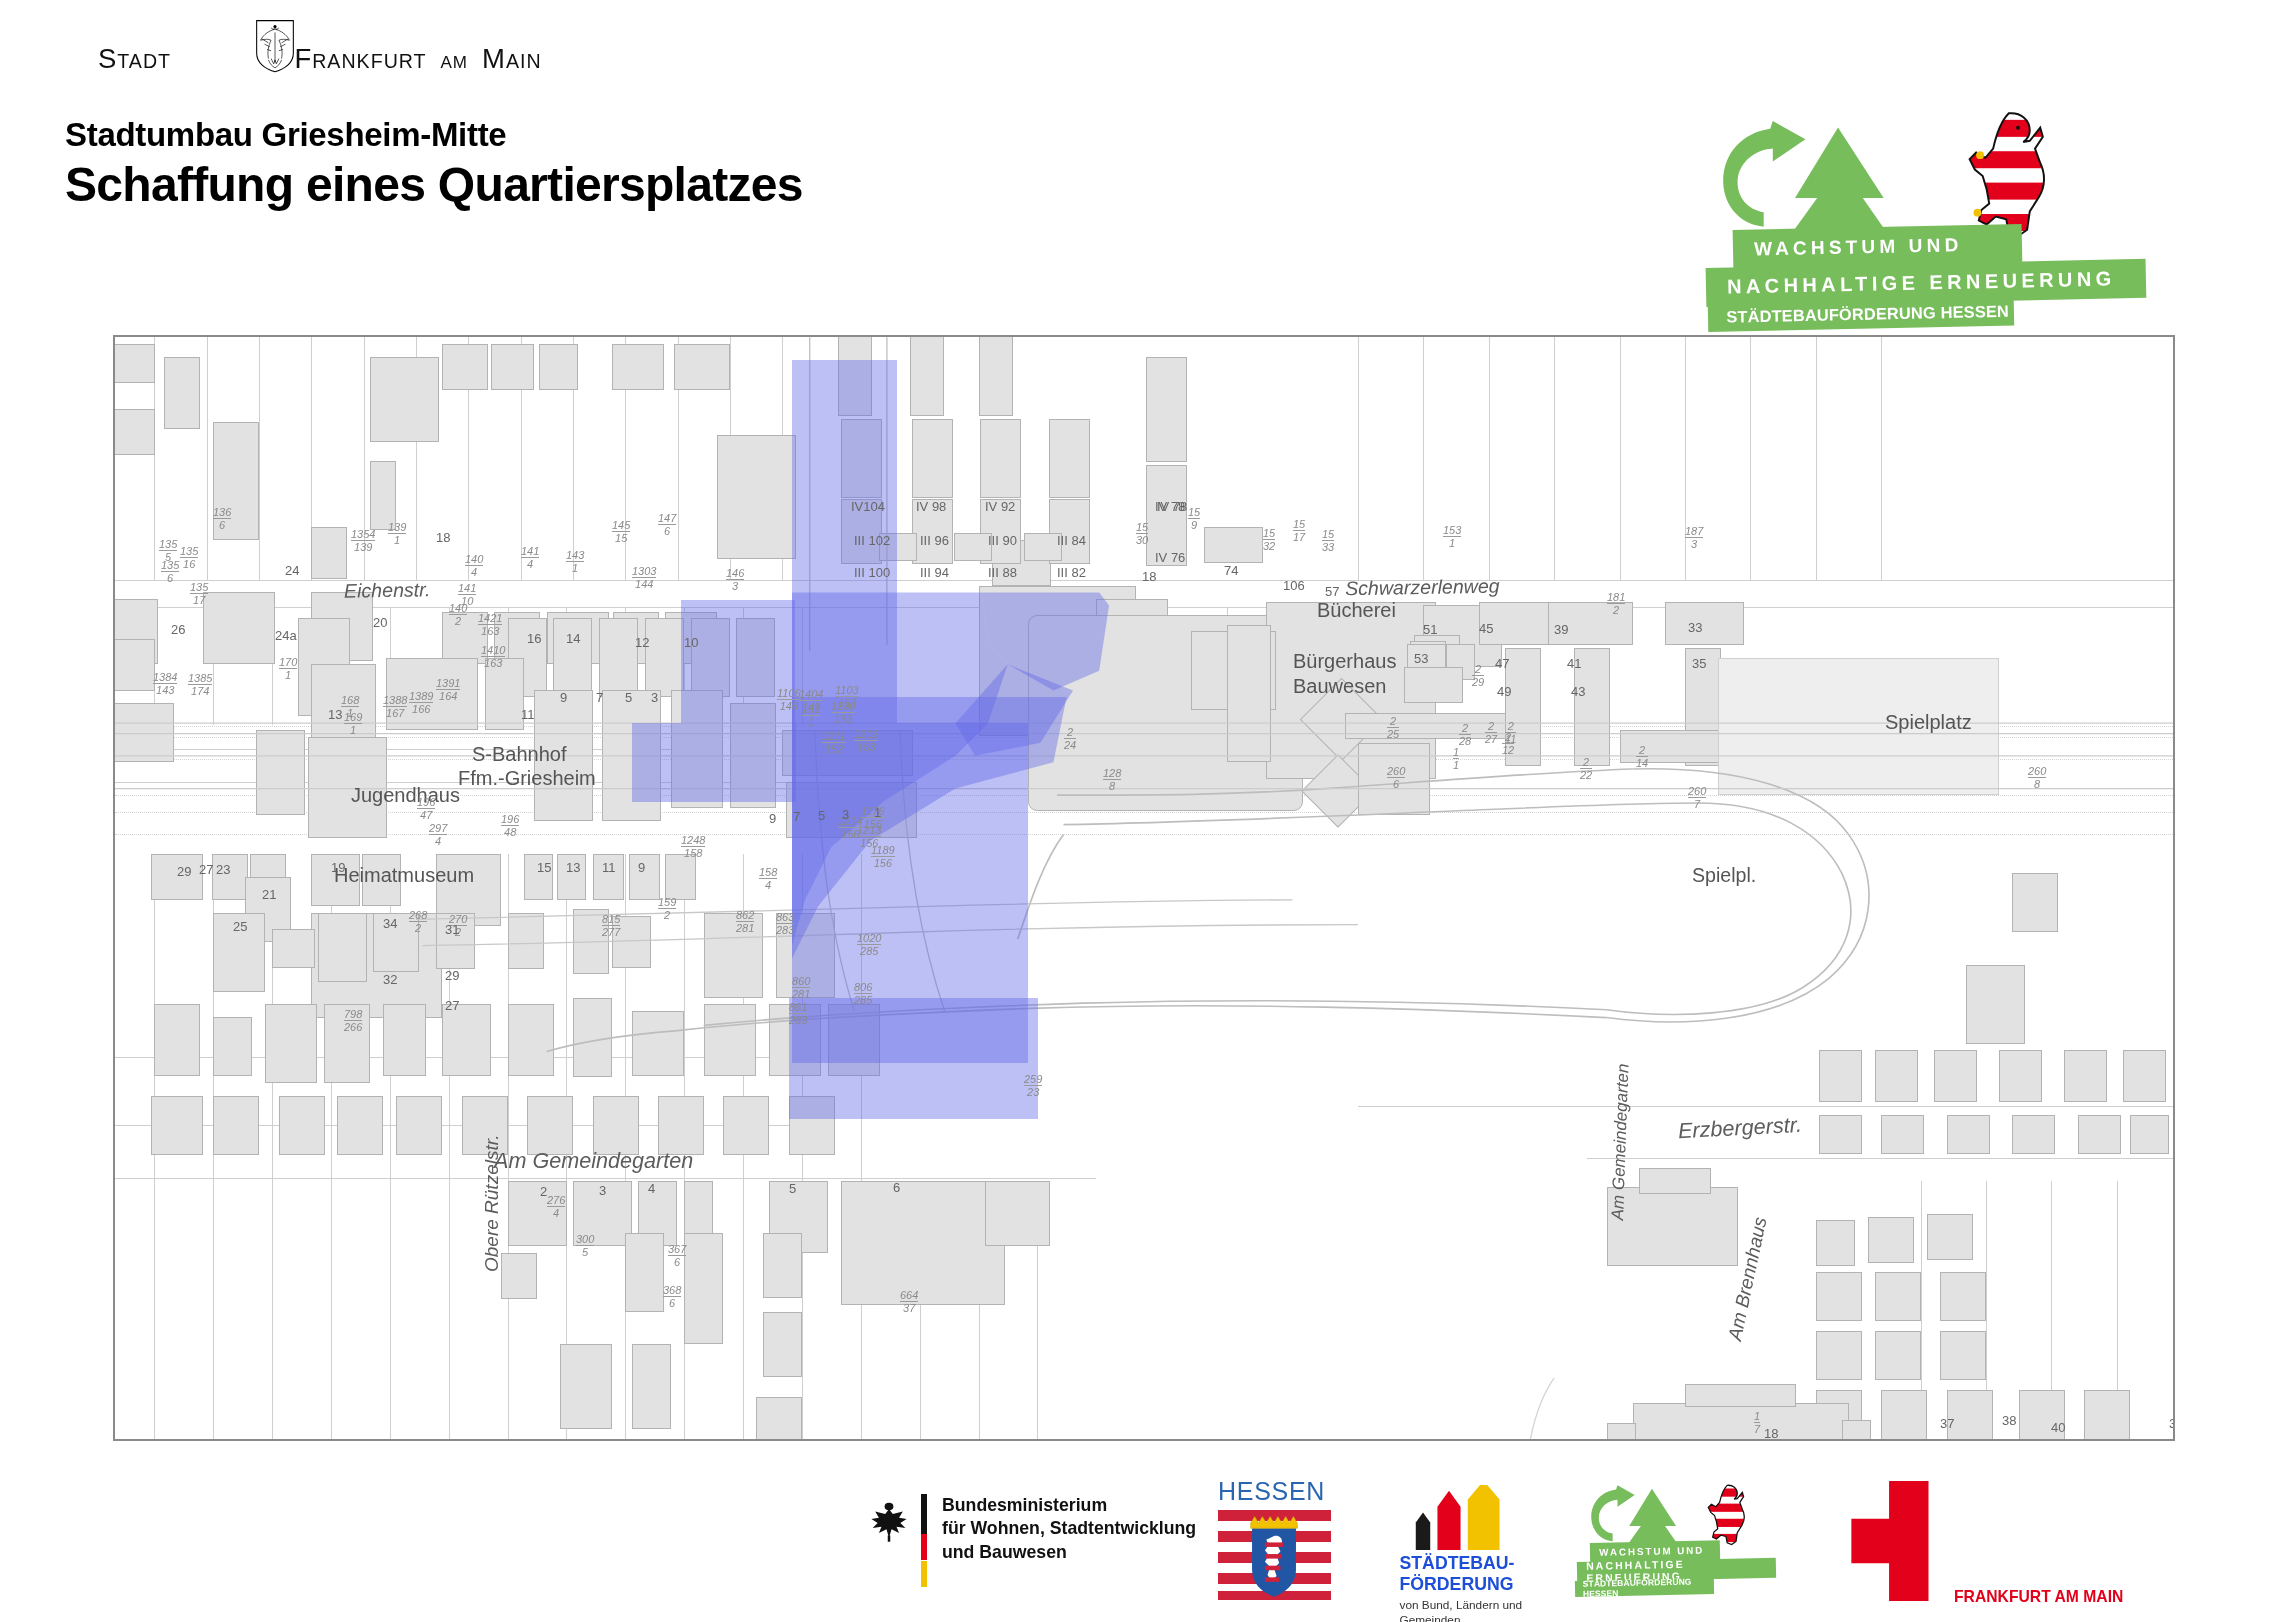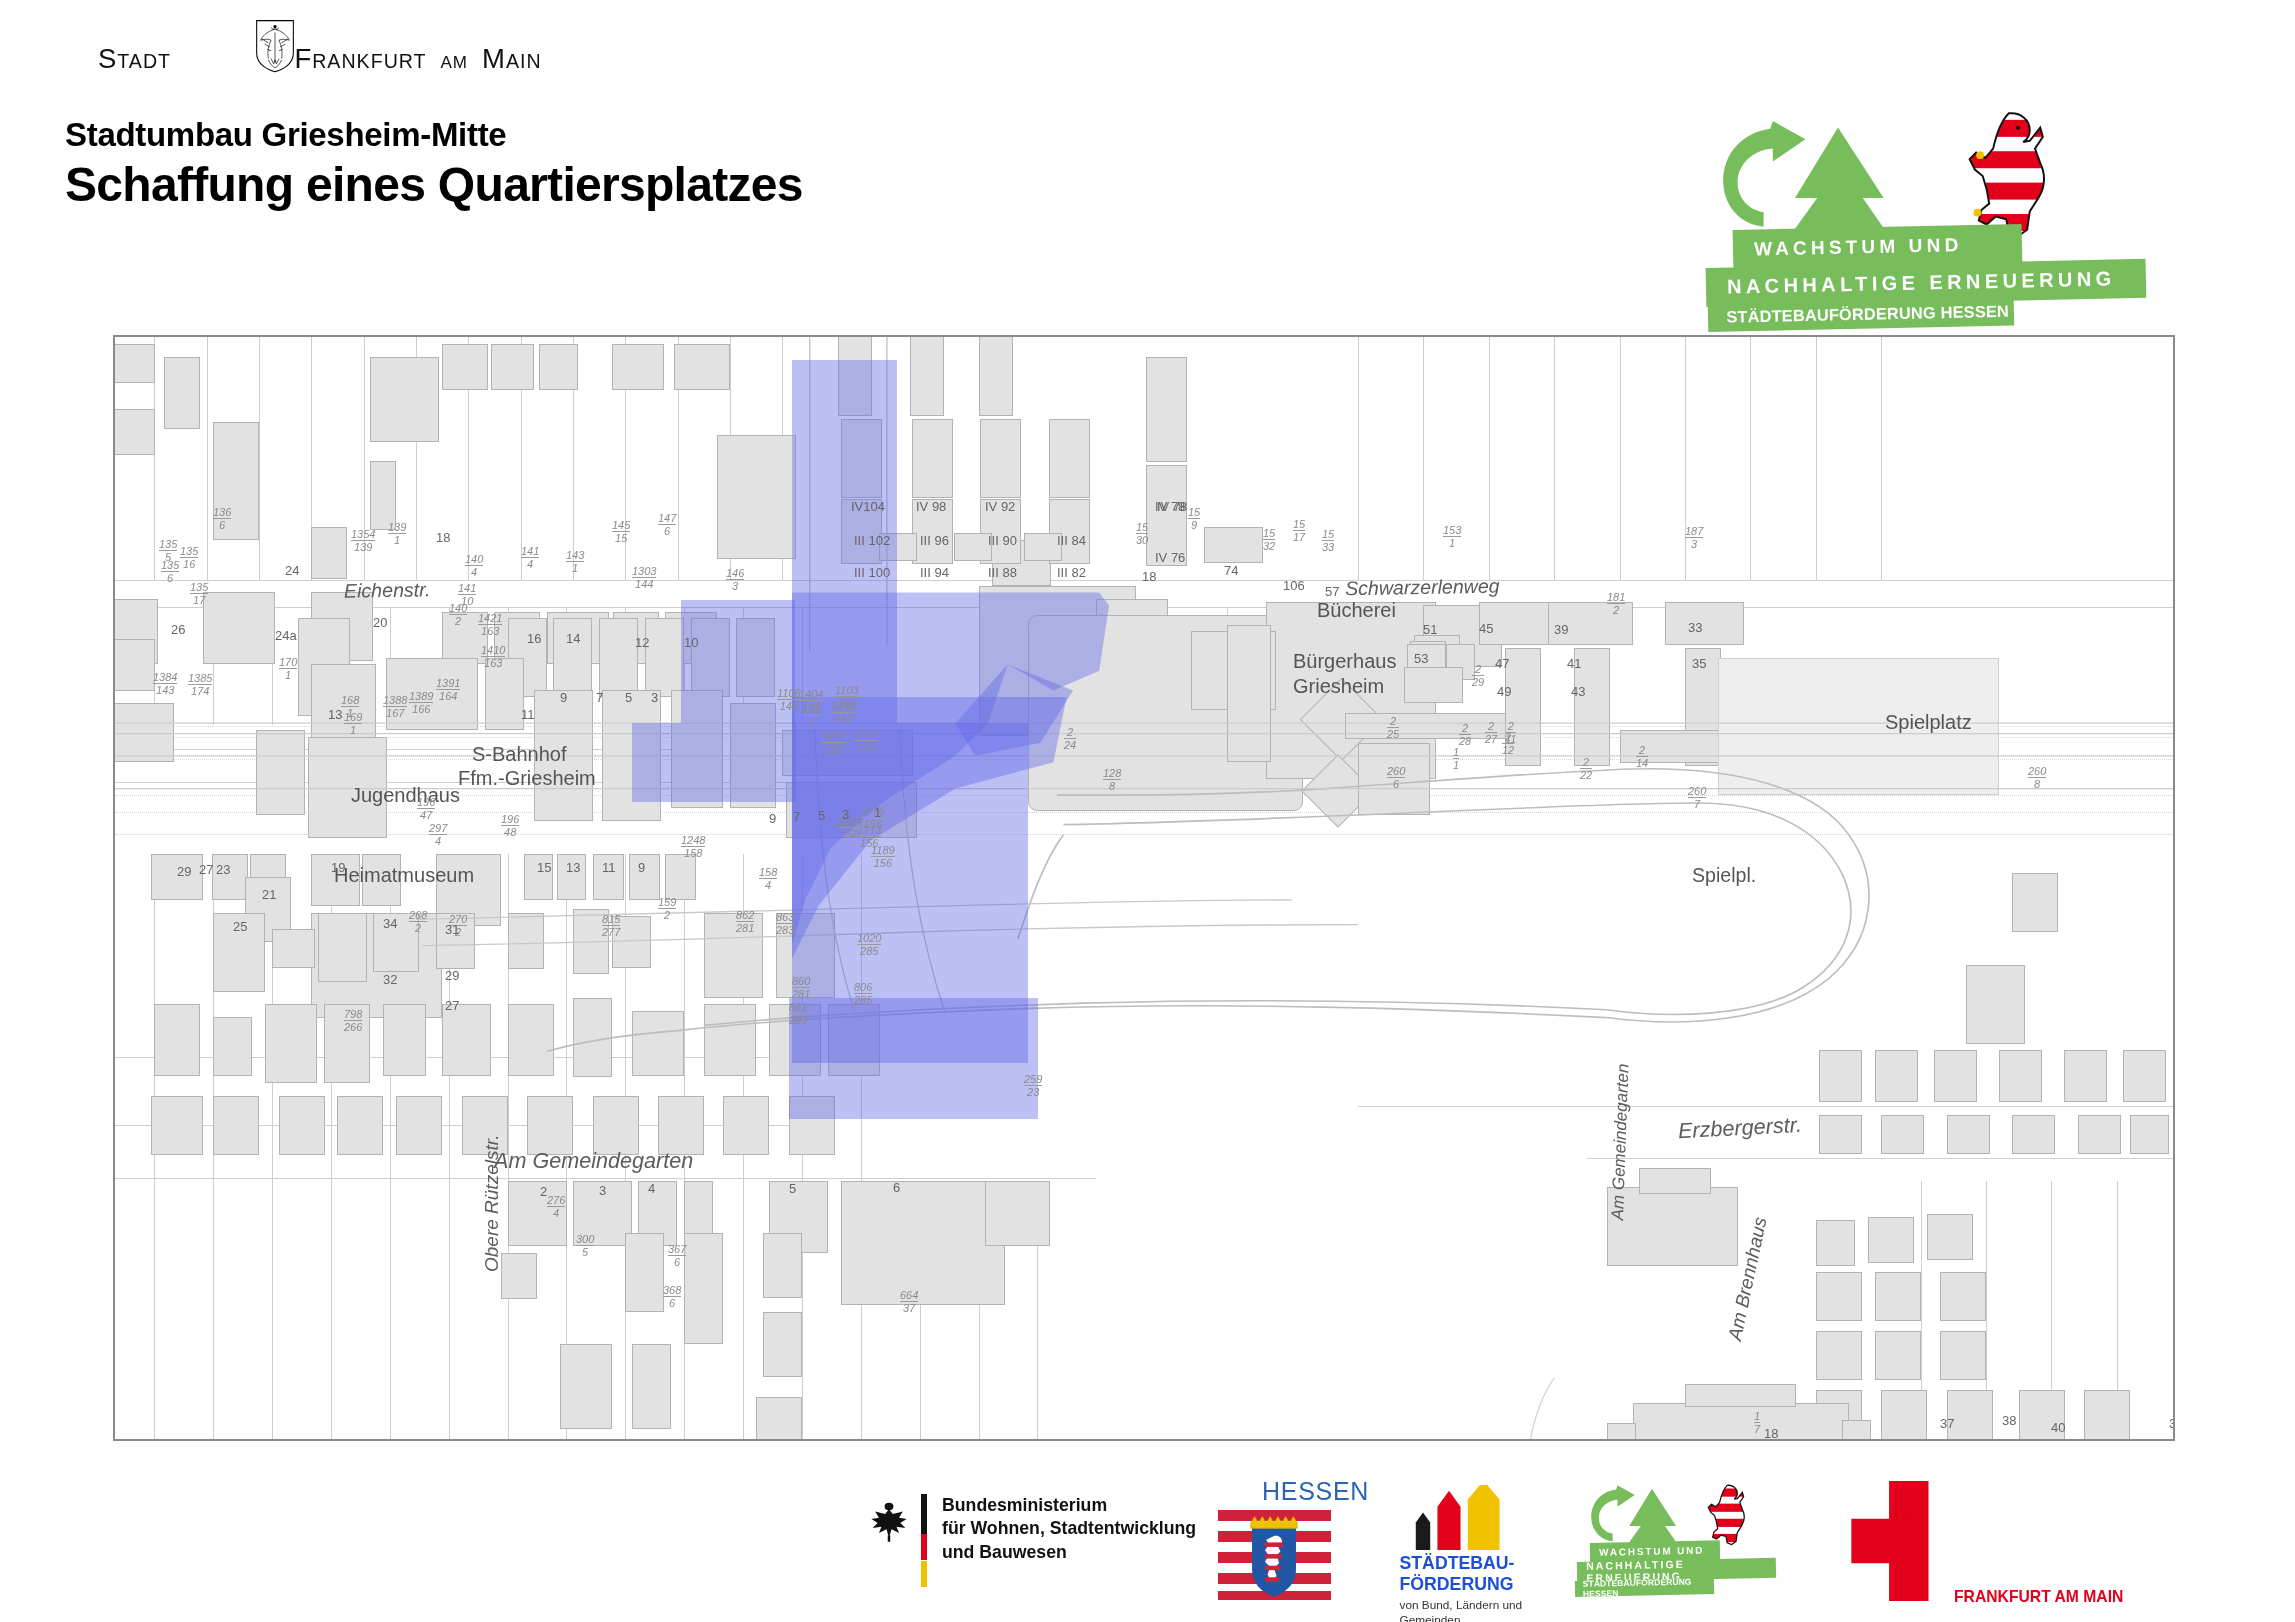--- a/index.html
+++ b/index.html
@@ -452,21 +452,21 @@
     <div class="streetlabel" style="left:229px;top:242px;font-size:19.6px;transform:rotate(-1deg);">Eichenstr.</div>
     <div class="streetlabel" style="left:1230px;top:239px;font-size:19.6px;transform:rotate(-1deg);">Schwarzerlenweg</div>
     <div class="streetlabel" style="left:379px;top:811px;font-size:21.6px;">Am Gemeindegarten</div>
     <div class="streetlabel" style="left:366px;top:935px;font-size:19px;transform:rotate(-90deg);transform-origin:left top;">Obere Rützelstr.</div>
     <div class="streetlabel" style="left:1563px;top:778px;font-size:21.6px;transform:rotate(-3deg);">Erzbergerstr.</div>
     <div class="streetlabel" style="left:1609px;top:1001px;font-size:19px;transform:rotate(-78deg);transform-origin:left top;">Am Brennhaus</div>
     <div class="streetlabel" style="left:1493px;top:883px;font-size:17px;transform:rotate(-88deg);transform-origin:left top;">Am Gemeindegarten</div>
 
     <div class="placelabel" style="left:1202px;top:262px;font-size:20px;">Bücherei</div>
     <div class="placelabel" style="left:1178px;top:313px;font-size:20px;">Bürgerhaus</div>
-    <div class="placelabel" style="left:1178px;top:338px;font-size:20px;">Griesheim</div>
+    <div class="placelabel" style="left:1178px;top:338px;font-size:20px;">Bauwesen</div>
     <div class="placelabel" style="left:1770px;top:374px;font-size:20px;">Spielplatz</div>
     <div class="placelabel" style="left:357px;top:406px;font-size:20px;">S-Bahnhof</div>
     <div class="placelabel" style="left:343px;top:430px;font-size:20px;">Ffm.-Griesheim</div>
     <div class="placelabel" style="left:236px;top:447px;font-size:20px;">Jugendhaus</div>
     <div class="placelabel" style="left:219px;top:527px;font-size:20px;">Heimatmuseum</div>
     <div class="placelabel" style="left:1577px;top:527px;font-size:19.6px;">Spielpl.</div>
 
     <div id="pnum-host">
         <div class="pnum" style="left: 98px; top: 169px;"><b>136</b><span>6</span></div>
         <div class="pnum" style="left: 44px; top: 201px;"><b>135</b><span>5</span></div>
@@ -645,21 +645,21 @@
   <div style="position:absolute;left:51px;top:71px;width:5.9px;height:26px;background:#f2c200;"></div>
   <div class="f-txt" style="position:absolute;left:72px;top:3.9px;font-size:17.7px;line-height:1.32;
        font-weight:600;color:#111;white-space:nowrap;">
     <div>Bundesministerium</div>
     <div>für Wohnen, Stadtentwicklung</div>
     <div>und Bauwesen</div>
   </div>
 </div>
 
 <div class="flogo" style="left:1218px;top:1477px;width:118px;height:124px;">
-  <div class="f-txt" style="position:absolute;left:0;top:0;font-size:25px;font-weight:500;color:#2a66b0;letter-spacing:0.7px;margin-left:44px;">HESSEN</div>
+  <div class="f-txt" style="position:absolute;left:0;top:0;font-size:25px;font-weight:500;color:#2a66b0;letter-spacing:0.7px;">HESSEN</div>
   <div style="position:absolute;left:0;top:33px;width:113px;height:90px;background:#fff;
               border:0;overflow:hidden;">
     <div style="position:absolute;left:0;top:0;width:113px;height:10.5px;background:#d0213a;"></div>
     <div style="position:absolute;left:0;top:21px;width:113px;height:10.5px;background:#d0213a;"></div>
     <div style="position:absolute;left:0;top:42px;width:113px;height:10.5px;background:#d0213a;"></div>
     <div style="position:absolute;left:0;top:63px;width:113px;height:10.5px;background:#d0213a;"></div>
     <div style="position:absolute;left:0;top:81px;width:113px;height:9.2px;background:#d0213a;"></div>
     <svg viewBox="0 0 80 130" style="position:absolute;left:26px;top:3.9px;width:60px;height:84px;">
       <path d="M6 22 H74 V86 C74 108 58 122 40 128 C22 122 6 108 6 86 Z" fill="#2156a5"></path>
       <path d="M4 14 L10 4 L16 14 L22 4 L28 14 L34 4 L40 14 L46 4 L52 14 L58 4 L64 14 L70 4 L76 14

